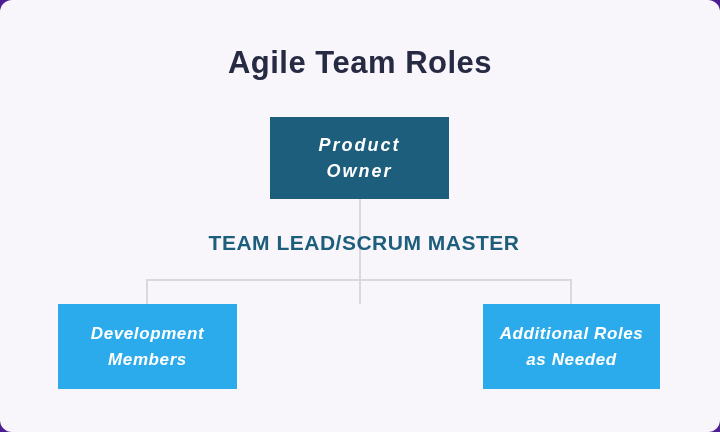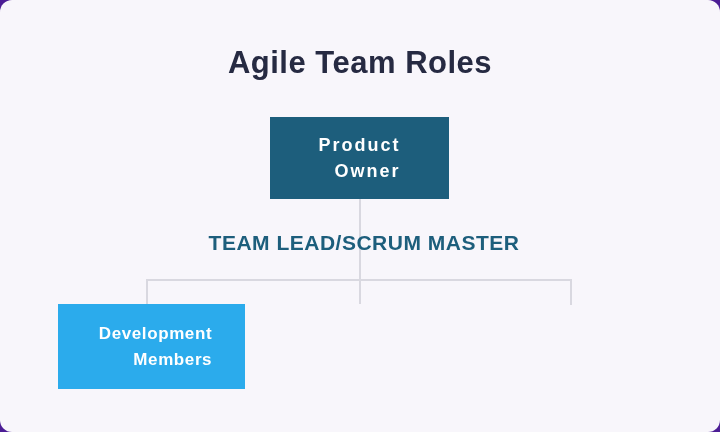--- a/index.html
+++ b/index.html
@@ -32,45 +32,46 @@
     font-weight: 700;
     letter-spacing: 0.5px;
     color: #262a42;
     margin: 0;
   }
   .node {
     position: absolute;
     display: flex;
     align-items: center;
     justify-content: center;
-    text-align: right;
+    text-align: center;
     color: #ffffff;
     font-weight: 700;
     white-space: pre-line;
     z-index: 2;
+    font-style: italic;
   }
   .node-root {
     left: 270px;
     top: 117px;
     width: 179px;
     height: 82px;
     background: #1d5e7c;
     font-size: 18px;
     line-height: 26px;
     letter-spacing: 2px;
   }
   .node-child {
     top: 304px;
     height: 85px;
     background: #2babec;
     font-size: 17px;
     line-height: 26px;
     letter-spacing: 0.6px;
   }
-  .node-child-1 { left: 58px;  width: 179px; padding-left: 8px; }
+  .node-child-1 { left: 58px;  width: 179px; }
   .node-child-2 { left: 272px; width: 176px; }
   .node-child-3 { left: 483px; width: 177px; }
   .connector {
     position: absolute;
     background: #d9d8e0;
     z-index: 0;
   }
   .line-root-down   { left: 359px; top: 198px; width: 2px; height: 106px; }
   .line-horizontal  { left: 146px; top: 279px; width: 426px; height: 2px; }
   .line-left-down   { left: 146px; top: 279px; width: 2px; height: 26px; }
@@ -105,15 +106,17 @@
 
     <div class="node node-root">Product
 Owner</div>
 
     <p class="connector-label">TEAM LEAD/SCRUM MASTER</p>
 
     <div class="node node-child node-child-1">Development
 Members</div>
 
 
+    <div class="node node-child node-child-3">Additional Roles
+as Needed</div>
 
   </div>
 </div>
 
 </body></html>

